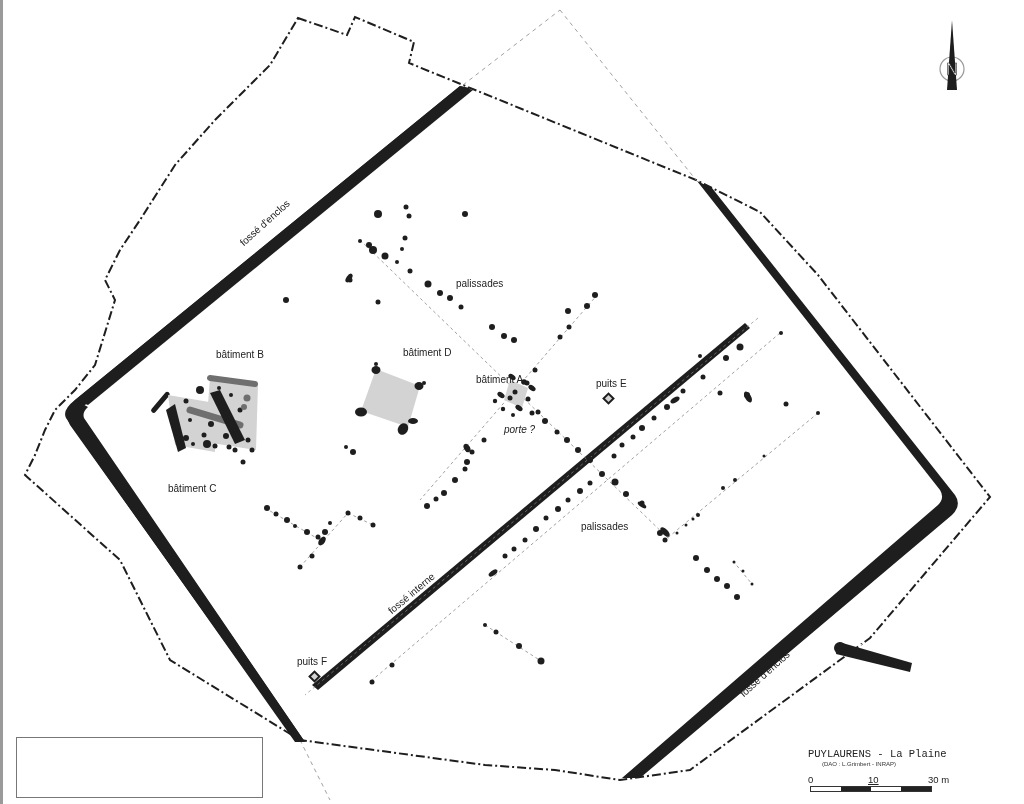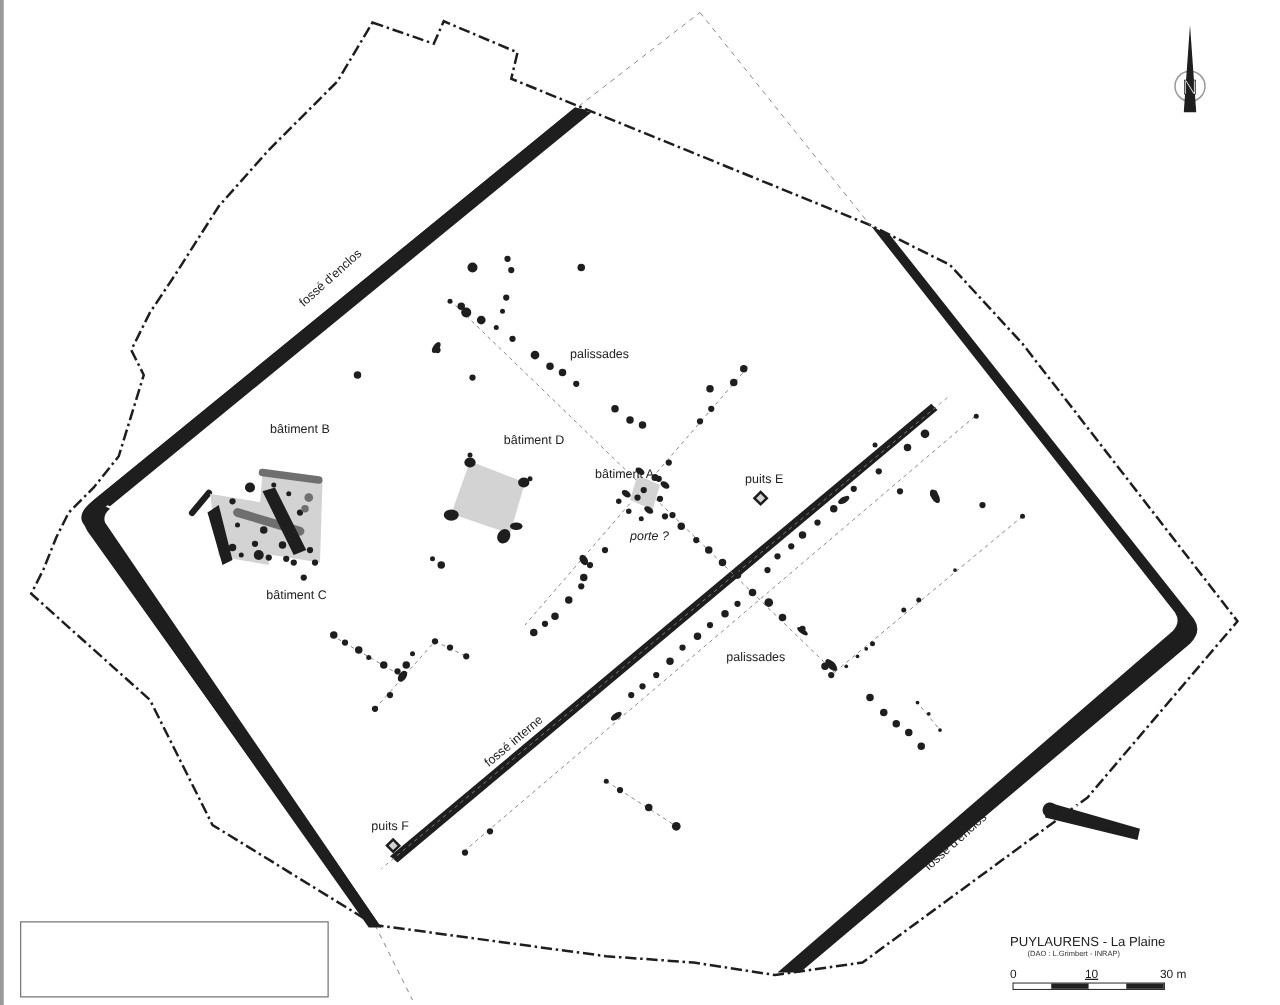--- a/index.html
+++ b/index.html
@@ -1,21 +1,21 @@
 <!DOCTYPE html>
 <html><head>
 <meta charset="utf-8">
 <style>
   html, body { margin:0; padding:0; background:#ffffff; }
   body { width:1024px; height:804px; position:relative; overflow:hidden; font-family:"Liberation Sans", sans-serif; }
   #map { position:absolute; left:0; top:0; width:1024px; height:804px; }
   .left-border { position:absolute; left:0; top:0; width:3px; height:804px; background:#9a9a9a; }
   .legend-box { position:absolute; left:16px; top:737px; width:245px; height:59px; border:1px solid #777; background:#fff; }
   .title-block { position:absolute; left:780px; top:748px; width:230px; }
-  .title-main { font-size:10.5px; color:#222; position:absolute; left:28px; top:0; white-space:nowrap; }
+  .title-main { font-size:10.5px; color:#222; position:absolute; left:28px; top:0; white-space:nowrap;font-family:Liberation Mono, monospace; }
   .title-sub { font-size:6px; color:#333; position:absolute; left:42px; top:13px; white-space:nowrap; }
   .scale-label { font-size:9.5px; color:#222; position:absolute; top:26px; }
   .scale-bar { position:absolute; top:38px; left:30px; height:4px; display:flex; border:0.6px solid #333; }
   .scale-seg { width:30px; height:4px; }
   .seg-white { background:#fff; }
   .seg-black { background:#222; }
   .lbl { position:absolute; font-size:10px; color:#222; white-space:nowrap; }
   .lbl-rot { transform-origin:left bottom; }
   .north { position:absolute; left:934px; top:18px; width:36px; height:72px; }
 </style>
@@ -259,22 +259,22 @@
     <line x1="845" y1="641" x2="862" y2="645" stroke="#fff" stroke-width="1.2" stroke-dasharray="3,2"></line>
   </g>
 </svg>
 
 <svg class="north" viewBox="0 0 36 72">
   <circle cx="18" cy="51" r="12" fill="none" stroke="#999" stroke-width="1.2"></circle>
   <polygon points="18,2 13,72 23,72" fill="#1e1e1e"></polygon>
   <text x="18" y="57" text-anchor="middle" font-size="16" font-family="Liberation Sans, sans-serif" fill="#ffffff" stroke="#1e1e1e" stroke-width="0.6">N</text>
 </svg>
 
-<div class="lbl" style="left:216px;top:338px;">bâtiment B</div>
-<div class="lbl" style="left:168px;top:471px;margin-left:45px;">bâtiment C</div>
+<div class="lbl" style="left:216px;top:349px;">bâtiment B</div>
+<div class="lbl" style="left:168px;top:483px;">bâtiment C</div>
 <div class="lbl" style="left:366px;top:347px;margin-left:37px;">bâtiment D</div>
 <div class="lbl" style="left:476px;top:374px;">bâtiment A</div>
 <div class="lbl" style="left:504px;top:424px;font-style:italic;">porte ?</div>
 <div class="lbl" style="left:596px;top:378px;">puits E</div>
 <div class="lbl" style="left:297px;top:656px;text-align:right;">puits F</div>
 <div class="lbl" style="left:456px;top:278px;">palissades</div>
 <div class="lbl" style="left:581px;top:521px;">palissades</div>
 <div class="lbl lbl-rot" style="left:245px;top:237px;transform:rotate(-42deg);">fossé d'enclos</div>
 <div class="lbl lbl-rot" style="left:745px;top:688px;transform:rotate(-42deg);">fossé d'enclos</div>
 <div class="lbl lbl-rot" style="left:393px;top:605px;transform:rotate(-40deg);">fossé interne</div>

